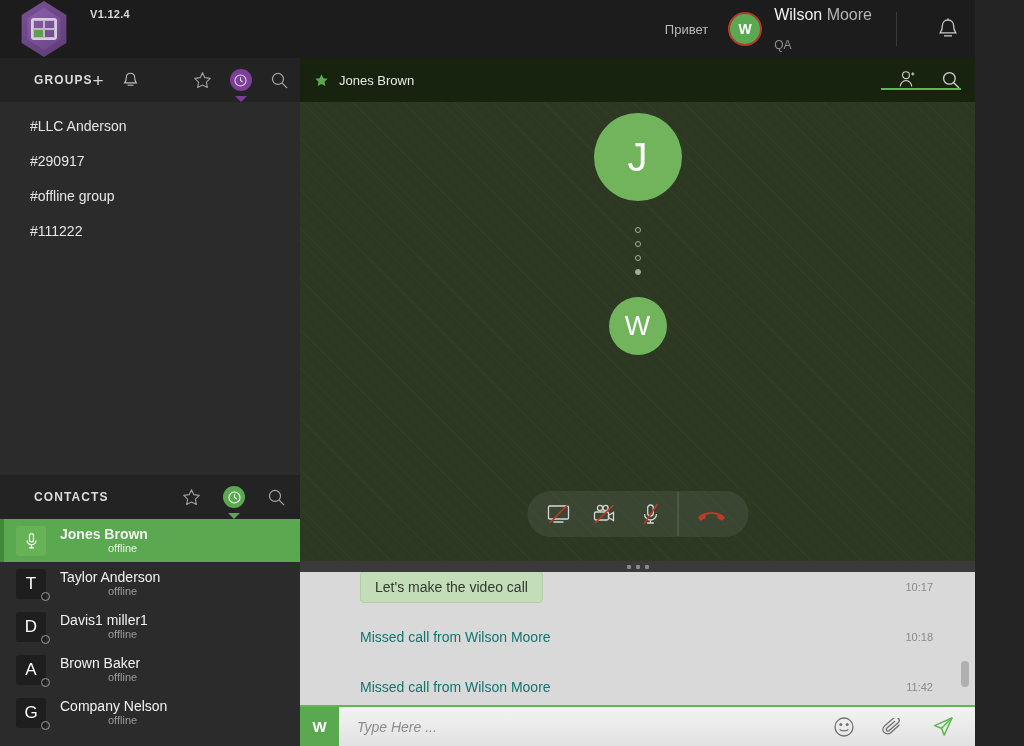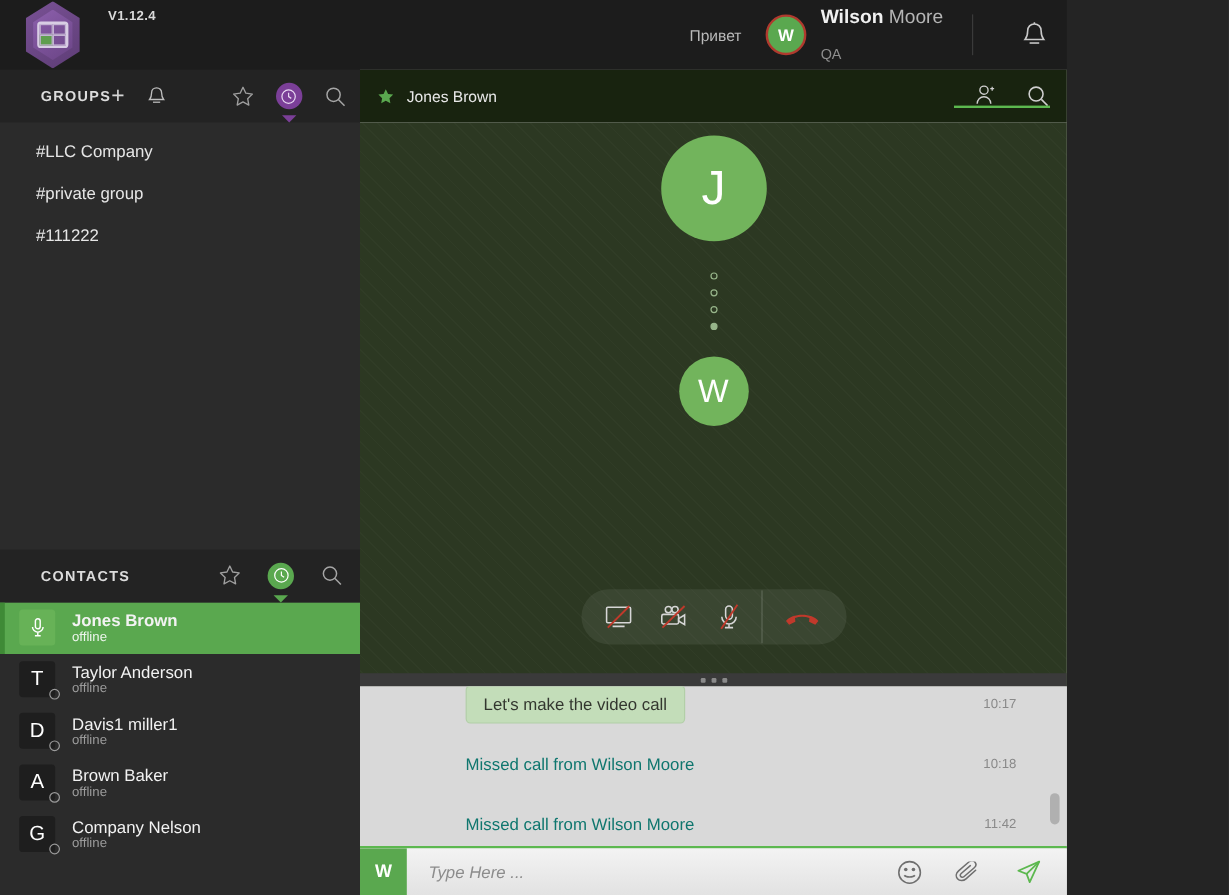--- a/index.html
+++ b/index.html
@@ -2,21 +2,21 @@
 <html><head>
 <meta charset="utf-8">
 <style>
   * { box-sizing: border-box; margin: 0; padding: 0; }
   html, body {
     width: 1024px; height: 746px;
     background: #242424;
     font-family: "Liberation Sans", sans-serif;
     overflow: hidden;
   }
-  .app { position: relative; width: 889px; height: 746px; display: flex; flex-direction: column; }
+  .app { position: relative; width: 975px; height: 746px; display: flex; flex-direction: column; }
 
   
   .topbar {
     height: 58px; background: #1c1c1c;
     display: flex; align-items: center; flex: 0 0 58px;
     position: relative; z-index: 30;
   }
   .logo-wrap { width: 88px; display: flex; align-items: center; justify-content: center; }
   .hexlogo {
     width: 52px; height: 56px; position: relative;
@@ -46,21 +46,21 @@
   .topbar-spacer { flex: 1; }
   .greet { color: #b9b9b9; font-size: 13px; margin-right: 20px; }
   .me { display: flex; align-items: center; gap: 12px; }
   .me-avatar {
     width: 34px; height: 34px; border-radius: 50%;
     background: #5aa84f; border: 2px solid #b03a2e;
     display: flex; align-items: center; justify-content: center;
     color: #fff; font-size: 14px; font-weight: bold;
   }
   .me-name { color: #f0f0f0; font-size: 16px; line-height: 1.1; }
-  .me-name b { font-weight: bold; margin-top: 20px; }
+  .me-name b { font-weight: normal; margin-top: 20px; }
   .me-name span { color: #b5b5b5; font-weight: normal; }
   .me-role { color: #8e8e8e; font-size: 12px; margin-top: 15px; }
   .vdiv { width: 1px; height: 34px; background: #3a3a3a; margin: 0 24px; }
   .bell-btn { width: 54px; display: flex; align-items: center; justify-content: center; }
 
   
   .body { flex: 1; display: flex; min-height: 0; }
 
   
   .sidebar { width: 300px; flex: 0 0 300px; background: #2b2b2b; display: flex; flex-direction: column; }
@@ -105,21 +105,21 @@
     display: flex; align-items: center; justify-content: center; position: relative;
   }
   .c-avatar.green { background: #67b257; }
   .c-dot {
     position: absolute; right: -4px; bottom: -2px; width: 9px; height: 9px;
     border-radius: 50%; border: 1px solid #9a9a9a; background: transparent;
   }
   .c-text { margin-left: 14px; line-height: 1.15; }
   .c-name { color: #f2f2f2; font-size: 14px; }
   .contact-item.active .c-name { font-weight: bold; }
-  .c-status { color: #9b9b9b; font-size: 11px; }
+  .c-status { color: #9b9b9b; font-size: 11px; margin-left: 48px; }
   .contact-item.active .c-status { color: #edf5ec; }
 
   
   .chat { flex: 1; display: flex; flex-direction: column; min-width: 0; position: relative; background: #d9d9d9; }
   .chat-head {
     height: 44px; flex: 0 0 44px; background: #18230f;
     display: flex; align-items: center; padding: 0 14px; position: relative;
   }
   .star-green { color: #5aa84f; font-size: 16px; margin-right: 10px; }
   .chat-title { color: #e9e9e9; font-size: 13px; }
@@ -162,21 +162,21 @@
   .cc-btn { width: 46px; height: 46px; display: flex; align-items: center; justify-content: center; }
   .cc-sep { width: 1px; height: 44px; background: rgba(255,255,255,.18); margin: 0 4px; }
   .drag-handle {
     position: absolute; left: 0; right: 0; bottom: 0; height: 11px;
     background: #3a3a3a; display: flex; align-items: center; justify-content: center; gap: 5px;
   }
   .drag-handle i { width: 4px; height: 4px; background: #8a8a8a; border-radius: 1px; display: block; }
 
   
   .messages { flex: 1; background: #d9d9d9; position: relative; overflow: hidden; }
-  .msg-row { position: relative; height: 50px; display: flex; align-items: center; padding: 0 26px 0 88px; }
+  .msg-row { position: relative; height: 50px; display: flex; align-items: center; padding: 0 26px 0 60px; }
   .bubble {
     background: #c3ddb9; border: 1px solid #b2cfa7; border-radius: 4px;
     padding: 7px 14px; color: #33372f; font-size: 14px;
   }
   .sys-text { color: #0f766e; font-size: 14px; }
   .msg-time { position: absolute; right: 42px; color: #8a8a8a; font-size: 11px; margin-left: 13px; }
   .scrollbar {
     position: absolute; right: 6px; top: 0; bottom: 0; width: 8px;
   }
   .scroll-thumb {
@@ -284,24 +284,27 @@
           <span class="icon-btn">
             <svg width="16" height="16" viewBox="0 0 16 16">
               <path d="M9.5 3L5 8l4.5 5M13 3L8.5 8l4.5 5" fill="none" stroke="#a6a6a6" stroke-width="1.3"></path>
             </svg>
           </span>
         </div>
       </div>
 
       <div class="group-list">
         <div class="group-item">
-            <span>#LLC Company</span>
+            <span>#LLC Anderson</span>
           </div>
         <div class="group-item">
-            <span>#private group</span>
+            <span>#290917</span>
+          </div>
+        <div class="group-item">
+            <span>#offline group</span>
           </div>
         <div class="group-item">
             <span>#111222</span>
           </div>
       </div>
 
       <div class="groups-fill"></div>
 
       <div class="panel-head">
         <span class="panel-title">CONTACTS</span>

